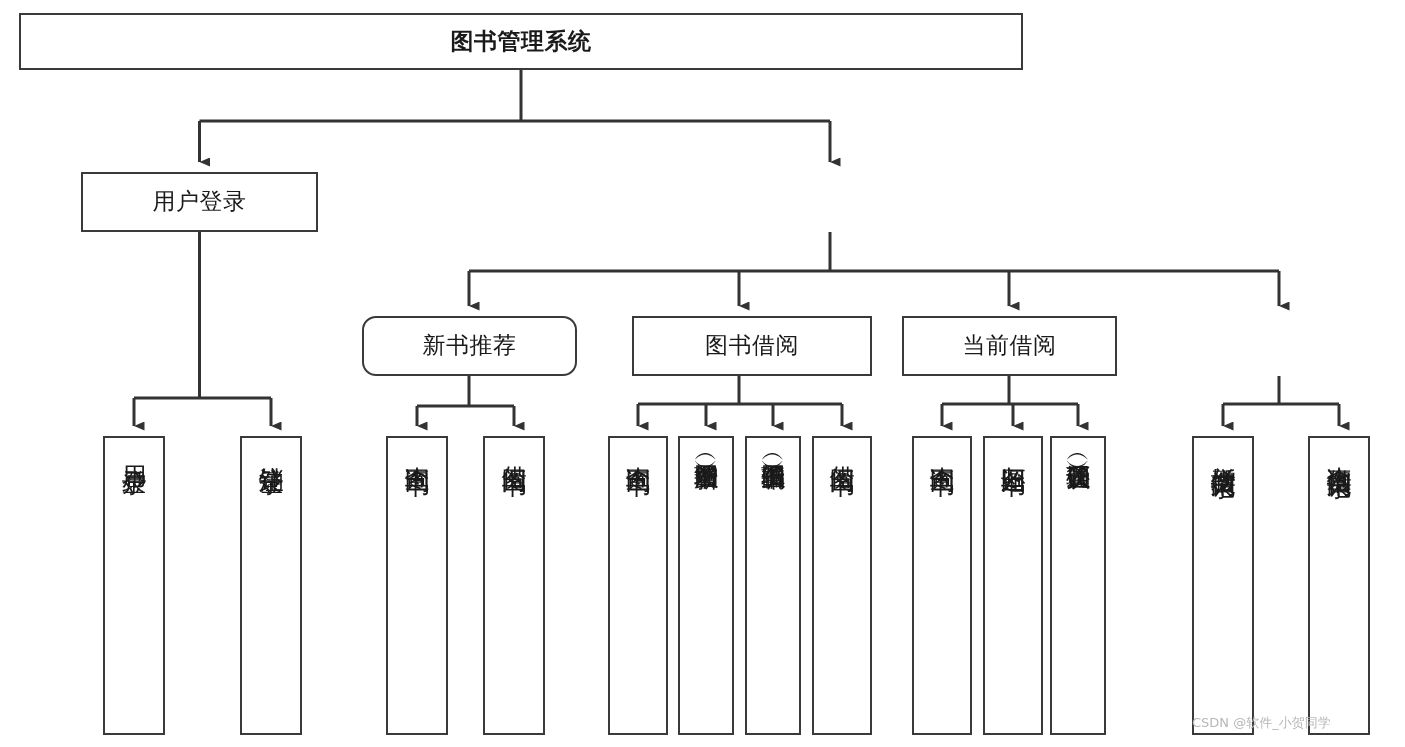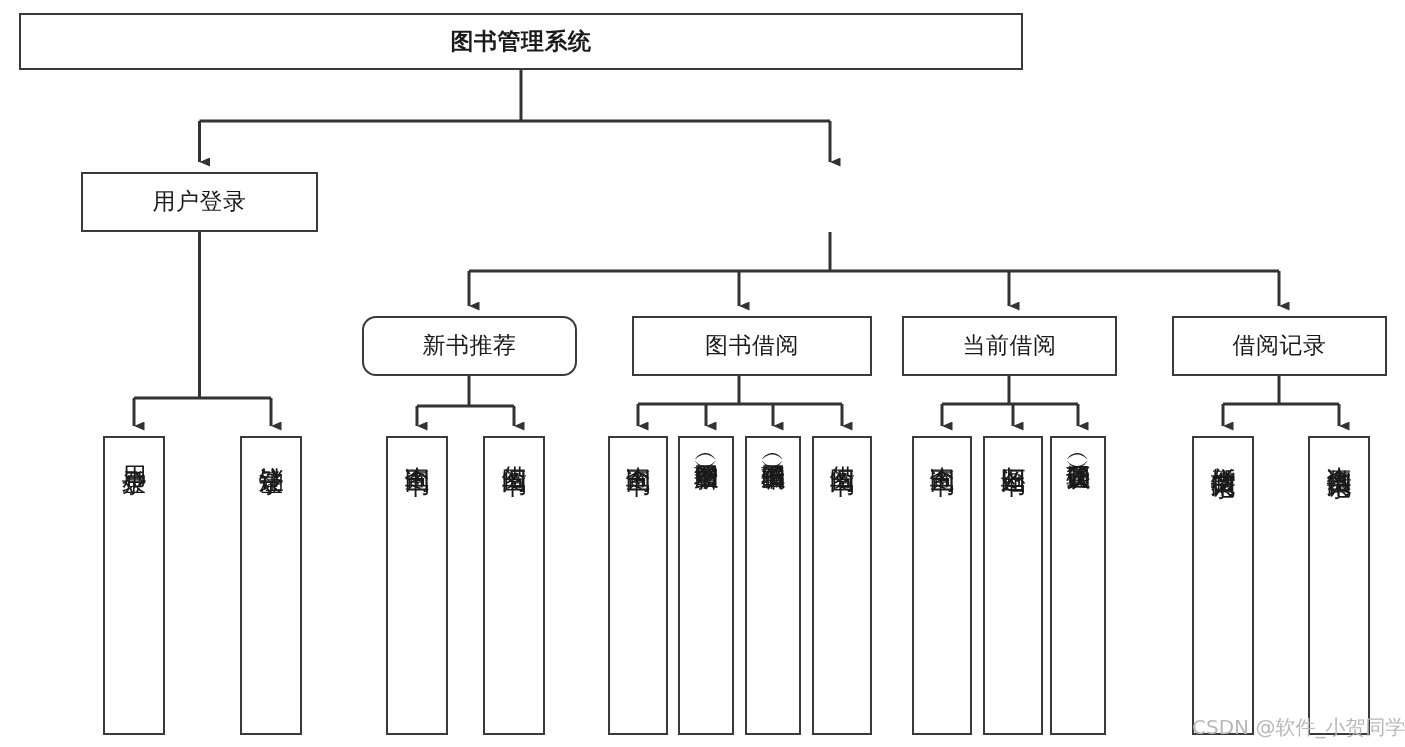--- a/index.html
+++ b/index.html
@@ -69,21 +69,21 @@
   }
   .node.vertical.tight .node-label {
     font-size: 24px;
     letter-spacing: 0px;
     line-height: 1.18;
   }
   .watermark {
     position: absolute;
     left: 1192px;
     top: 714px;
-    font-size: 20px;
+    font-size: 13px;
     color: #b8b8b8;
     white-space: nowrap;
     font-family: "DejaVu Sans", "Liberation Sans", sans-serif;
   }
 </style>
 </head>
 <body>
 
 <div id="diagram-root">
 
@@ -151,23 +151,20 @@
   </div>
 
   <div class="node horizontal" style="left:632px; top:316px; width:240px; height:60px;">
     <span class="node-label">图书借阅</span>
   </div>
 
   <div class="node horizontal" style="left:902px; top:316px; width:215px; height:60px;">
     <span class="node-label">当前借阅</span>
   </div>
 
-  <div class="node horizontal" style="left:1172px; top:316px; width:215px; height:60px;">
-    <span class="node-label">借阅记录</span>
-  </div>
 
   <div class="node vertical" style="left:103px; top:436px; width:62px; height:299px;">
     <span class="node-label">用户登录</span>
   </div>
 
   <div class="node vertical" style="left:240px; top:436px; width:62px; height:299px;">
     <span class="node-label">注销登录</span>
   </div>
 
   <div class="node vertical" style="left:386px; top:436px; width:62px; height:299px;">

